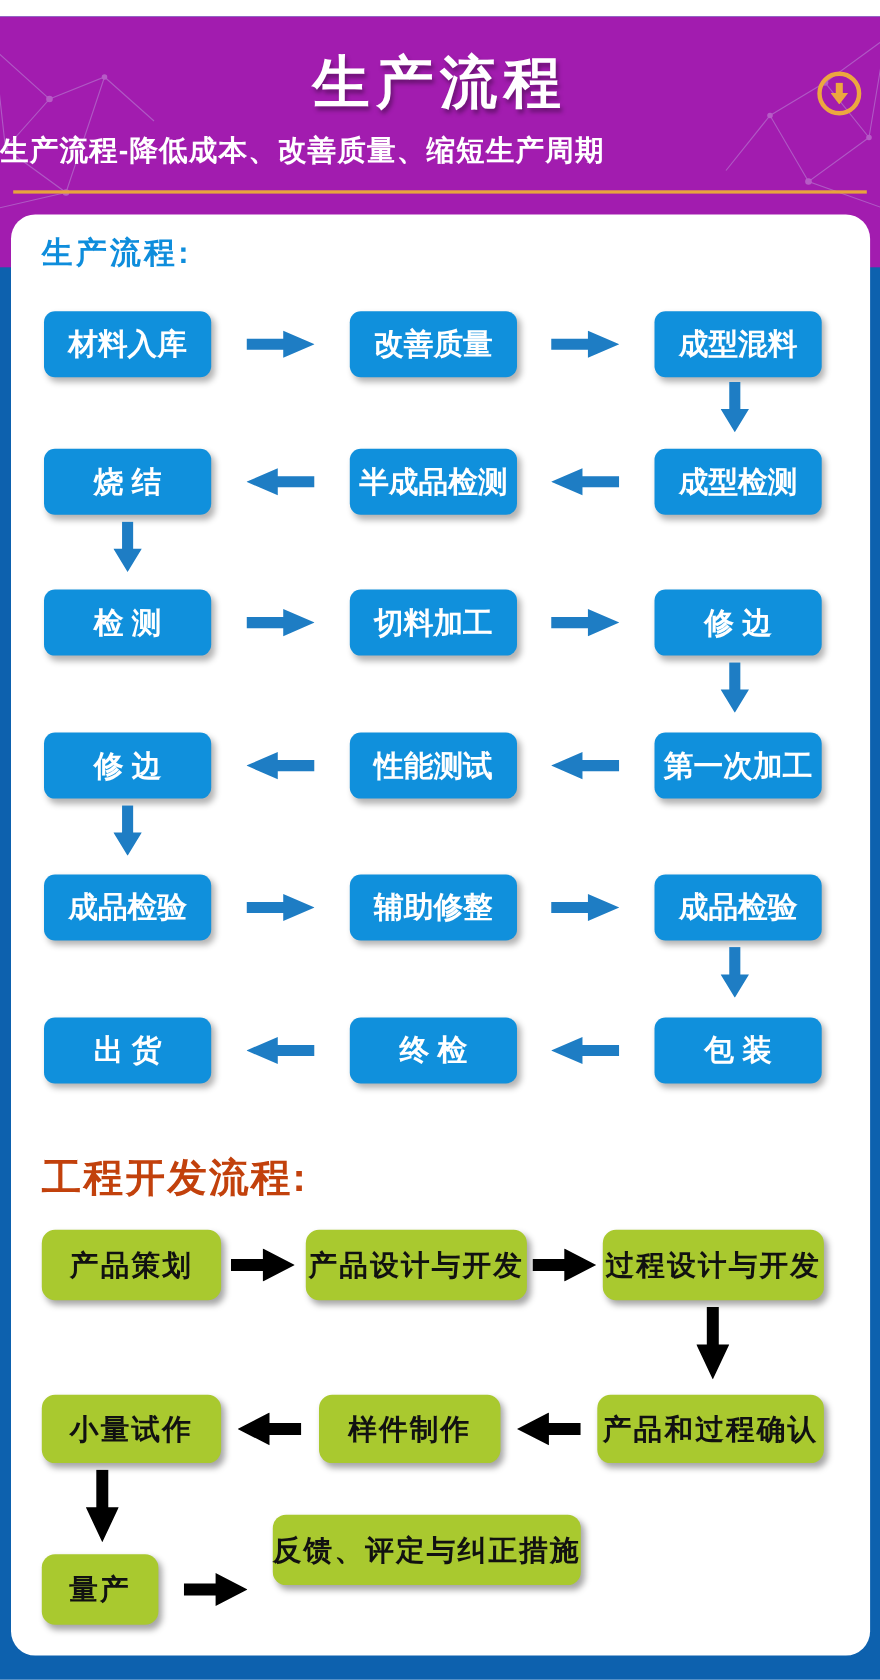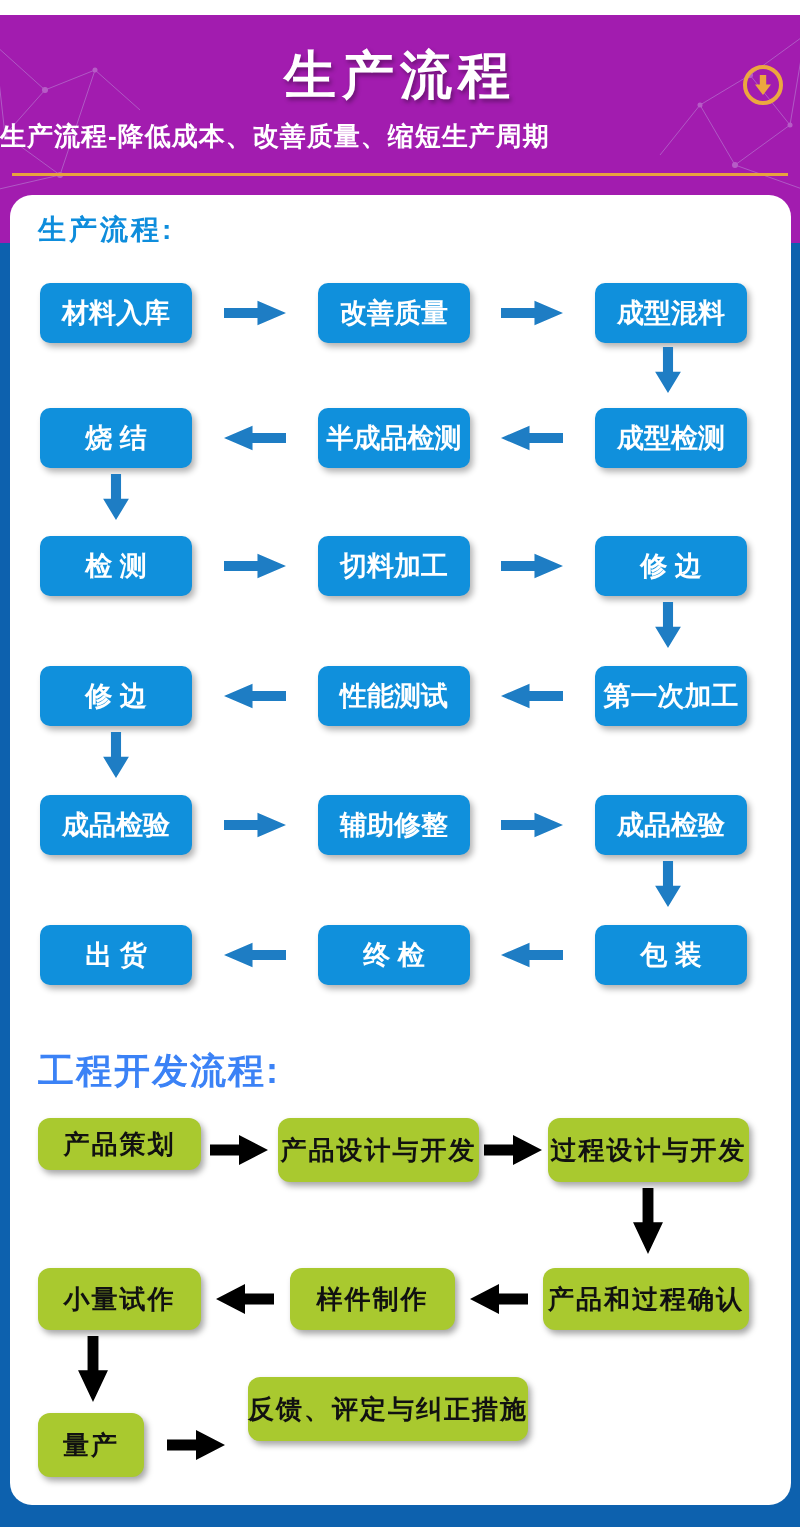--- a/index.html
+++ b/index.html
@@ -29,21 +29,21 @@
     border:4px solid #eca73f;box-sizing:border-box;display:flex;align-items:center;justify-content:center;
   }
   .dl-arrow{width:16px;height:20px;background:#eca73f;
     clip-path:polygon(30% 0,70% 0,70% 48%,100% 48%,50% 100%,0 48%,30% 48%);}
   
   .card{
     position:absolute;left:10px;top:195px;width:781px;height:1310px;
     background:#ffffff;border-radius:22px;
   }
   .h-blue{position:absolute;left:28px;top:16px;color:#0e8ddc;font-size:28px;font-weight:bold;letter-spacing:3px;}
-  .h-black{position:absolute;left:28px;top:852px;color:#3b82f6;font-size:36px;font-weight:bold;letter-spacing:2px;}
+  .h-black{position:absolute;left:28px;top:852px;color:#c2410c;font-size:36px;font-weight:bold;letter-spacing:2px;}
   
   .bb{
     position:absolute;width:152px;height:60px;background:#1090dc;border-radius:10px;
     color:#ffffff;font-size:27px;font-weight:bold;
     display:flex;align-items:center;justify-content:center;
     box-shadow:3px 4px 6px rgba(0,0,0,.30);white-space:nowrap;
   }
   
   .gb{
     position:absolute;height:62px;background:#a9c92f;border-radius:12px;
@@ -148,21 +148,21 @@
   <div class="arw ad" style="left:644px;top:666px"></div>
 
   <div class="bb" style="left:30px;top:730px">出 货</div>
   <div class="arw al" style="left:214px;top:746px"></div>
   <div class="bb" style="left:308px;top:730px">终 检</div>
   <div class="arw al" style="left:491px;top:746px"></div>
   <div class="bb" style="left:585px;top:730px">包 装</div>
 
   <div class="h-black">工程开发流程:</div>
 
-  <div class="gb" style="left:28px;top:923px;width:163px;height:52px">产品策划</div>
+  <div class="gb" style="left:28px;top:923px;width:163px;height:64px">产品策划</div>
   <div class="arw gr" style="left:200px;top:938px"></div>
   <div class="gb" style="left:268px;top:923px;width:201px;height:64px">产品设计与开发</div>
   <div class="arw gr" style="left:474px;top:938px"></div>
   <div class="gb" style="left:538px;top:923px;width:201px;height:64px">过程设计与开发</div>
   <div class="arw gd" style="left:621px;top:993px"></div>
 
   <div class="gb" style="left:28px;top:1073px;width:163px">小量试作</div>
   <div class="arw gl" style="left:206px;top:1087px"></div>
   <div class="gb" style="left:280px;top:1073px;width:165px">样件制作</div>
   <div class="arw gl" style="left:460px;top:1087px"></div>

